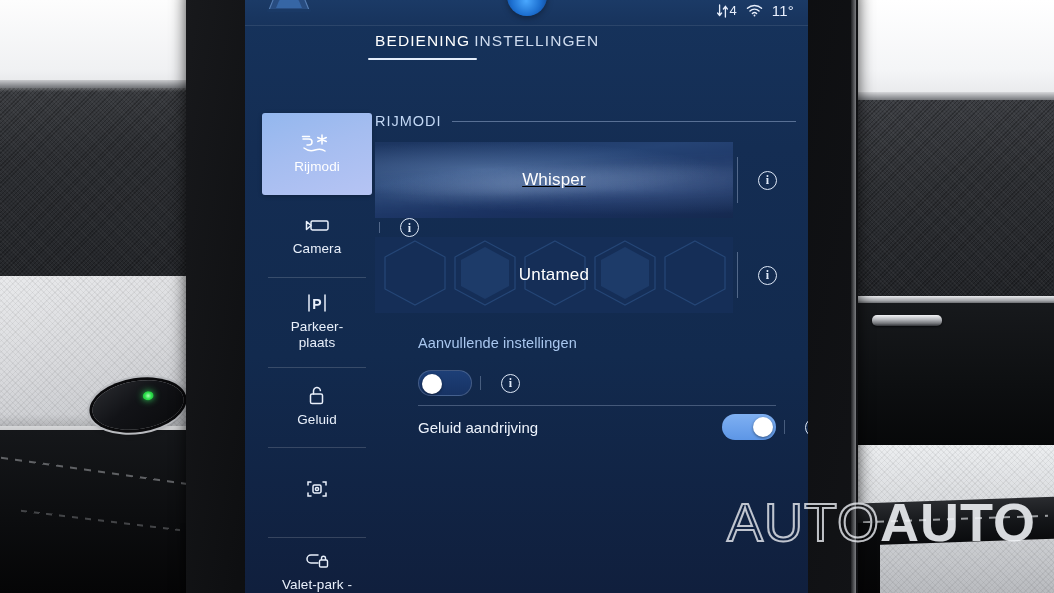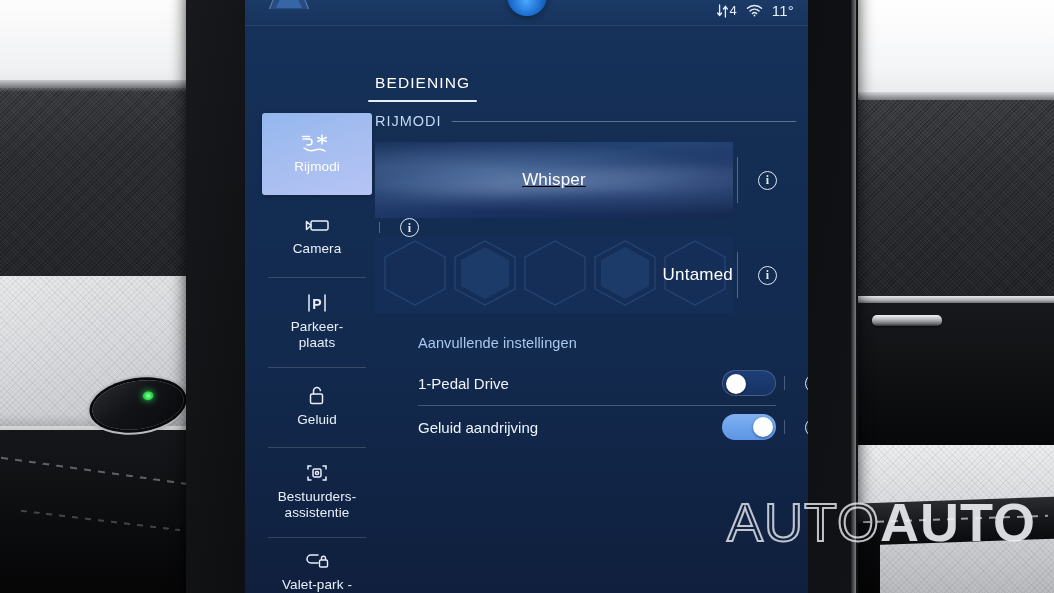--- a/index.html
+++ b/index.html
@@ -184,21 +184,21 @@
   }
   .sb-temp { font-size: 15px; letter-spacing: .2px; }
   .sb-divider {
     position: absolute; left: 0; bottom: 0; width: 100%; height: 1px;
     background: rgba(255,255,255,.09);
   }
 
   
   .tabs {
     position: absolute; left: 0; top: 26px; width: 100%; height: 82px;
-    display: flex; align-items: flex-end; justify-content: flex-start;
+    display: flex; align-items: flex-start; justify-content: flex-start;
     padding-left: 128px; 
   }
   .tab {
     position: relative; color: #cfdcef; font-size: 15.5px;
     letter-spacing: 1.1px; padding: 6px 2px 16px 2px; cursor: pointer;
     white-space: nowrap;
   }
   .tab.active { color: #ffffff; }
   .tab.active::after {
     content: ""; position: absolute; left: -5px; right: -5px; bottom: 6px;
@@ -287,21 +287,20 @@
     background: linear-gradient(180deg, #c9e4f7 0%, #b3d8f3 100%);
     z-index: 4;
   }
 
   
   .card-untamed {
     background:
       linear-gradient(120deg, rgba(255,255,255,.05) 0 18%, transparent 18% 34%, rgba(255,255,255,.045) 34% 50%, transparent 50% 68%, rgba(255,255,255,.05) 68% 84%, transparent 84%),
       linear-gradient(175deg, #16315c 0%, #14patient 0%, #152e57 50%, #122547 100%);
     background-color: #152e57;
-    justify-content: flex-end;
   }
   .hexes { position: absolute; inset: 0; z-index: 1; opacity: .55; }
 
   .mode-info {
     width: 69px; display: flex; align-items: center; justify-content: center;
     position: relative;
   }
   .mode-info::before {
     content: ""; position: absolute; left: 4px; top: 20%; bottom: 20%;
     width: 1px; background: rgba(200,218,245,.35);
@@ -432,20 +431,23 @@
           </svg>
         </span>
         <span class="sb-temp">11°</span>
       </div>
       <div class="sb-divider"></div>
     </div>
 
     <div class="tabs">
       <div class="tab active">
         <span>BEDIENING</span>
+      </div>
+      <div class="tab">
+        <span>INSTELLINGEN</span>
       </div>
     </div>
 
     <div class="sidebar">
 
       <div class="side-item selected" style="height:82px;">
         <span class="s-icon">
           <svg viewBox="0 0 34 22" width="34" height="22">
             <path d="M3 7 h6 a3 3 0 0 1 0 6 h-2" stroke="#fff" stroke-width="1.5" fill="none" stroke-linecap="round"></path>
             <path d="M2.5 4.5 h7" stroke="#fff" stroke-width="1.5" stroke-linecap="round"></path>
@@ -493,24 +495,20 @@
 
       <div class="side-item" style="height:90px;">
         <span class="s-icon">
           <svg viewBox="0 0 24 22" width="24" height="22">
             <g stroke="#e9f0fb" stroke-width="1.5" fill="none" stroke-linecap="round">
               <path d="M3 7 V4 h3 M21 7 V4 h-3 M3 15 v3 h3 M21 15 v3 h-3"></path>
               <rect x="8" y="7" width="8" height="8" rx="1.4"></rect>
               <circle cx="12" cy="11" r="1.6"></circle>
             </g>
           </svg>
-        </span>
-        <span class="s-label">
-          <span>Bestuurders-</span><br>
-          <span>assistentie</span>
         </span>
       </div>
 
       <div class="side-item" style="height:70px;">
         <span class="s-icon">
           <svg viewBox="0 0 26 18" width="26" height="18">
             <path d="M14 3 H7 A4 4 0 0 0 7 11 H14" stroke="#e9f0fb" stroke-width="1.5" fill="none" stroke-linecap="round"></path>
             <rect x="15.5" y="8" width="8" height="7" rx="1.3" stroke="#e9f0fb" stroke-width="1.4" fill="none"></rect>
             <path d="M17.5 8 V6.3 A2 2 0 0 1 21.5 6.3 V8" stroke="#e9f0fb" stroke-width="1.4" fill="none"></path>
           </svg>
@@ -563,21 +561,20 @@
           <div class="mode-info">
             <div class="info-icon">i</div>
           </div>
         </div>
       </div>
 
       <div class="extra">
         <div class="extra-title">Aanvullende instellingen</div>
 
         <div class="setting-row">
-          <span class="set-label">1-Pedal Drive</span>
           <div class="toggle off">
             <div class="knob"></div>
           </div>
           <div class="row-info">
             <div class="info-icon">i</div>
           </div>
         </div>
 
         <div class="setting-row">
           <span class="set-label">Geluid aandrijving</span>

